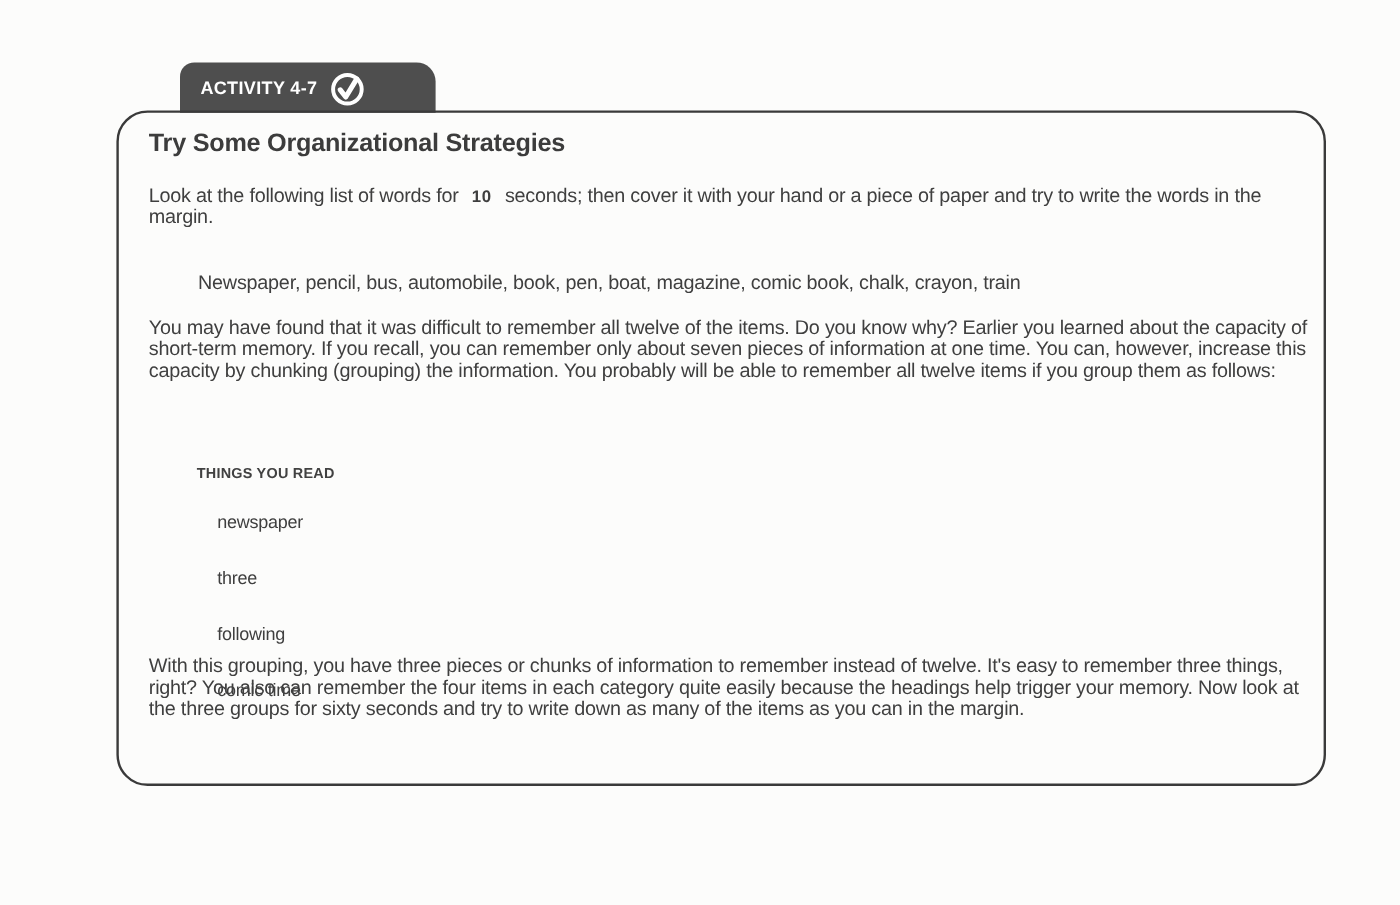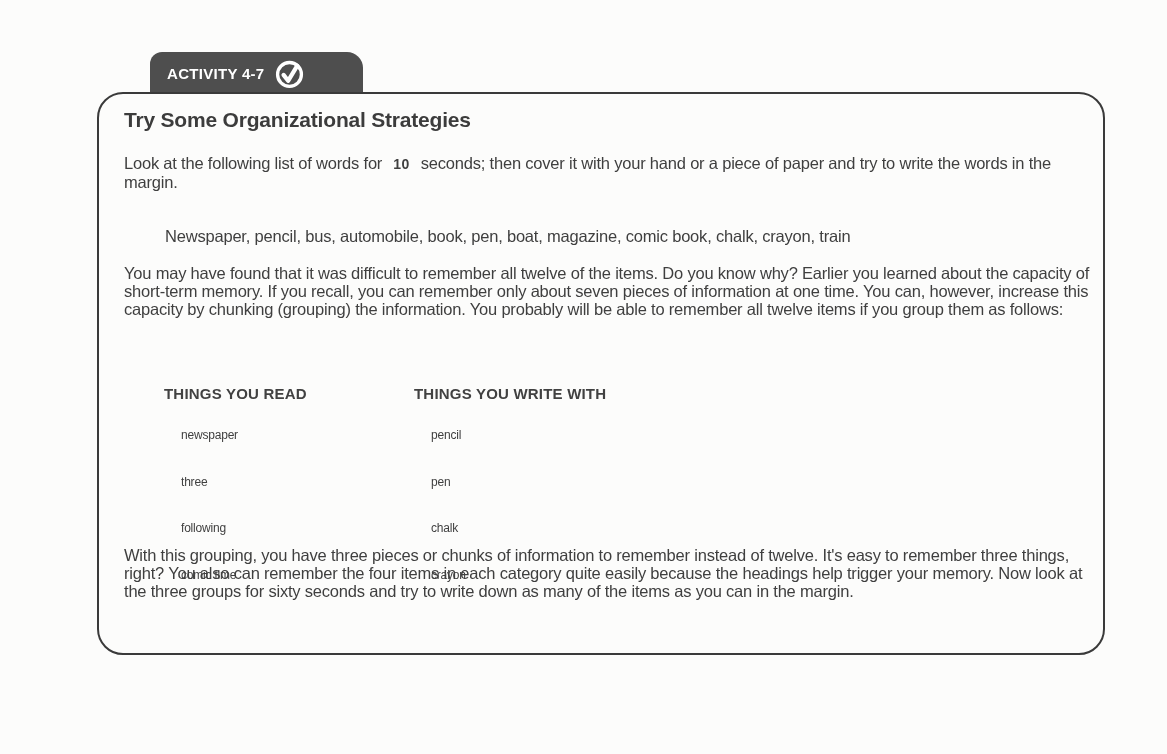--- a/index.html
+++ b/index.html
@@ -56,26 +56,26 @@
     font-size:16.5px;line-height:25px;letter-spacing:-0.2px;
     white-space:nowrap;
   }
   .p2{top:170px;}
   .groups{position:absolute;left:0;top:292px;width:100%;height:130px;}
   .group{position:absolute;top:0;}
   .group-1{left:65px;}
   .group-2{left:315px;}
   .group-3{left:602px;}
   .group-heading{
-    font-size:15px;font-weight:bold;color:#414141;
+    font-size:12px;font-weight:bold;color:#414141;
     letter-spacing:0.2px;line-height:16px;margin-bottom:7px;
     white-space:nowrap;
   }
   .group-item{
-    font-size:12px;line-height:25.5px;letter-spacing:-0.2px;
+    font-size:15px;line-height:25.5px;letter-spacing:-0.2px;
     padding-left:17px;white-space:nowrap;margin-top:21px;
   }
   .p3{top:432px;margin-top:20px;}
 </style>
 </head>
 <body>
 
 <div class="tab">
   <span class="tab-label">ACTIVITY 4-7</span>
   <span class="tab-icon">
@@ -96,23 +96,16 @@
   <p class="para p2">You may have found that it was difficult to remember all twelve of the items. Do you know why? Earlier you learned about the capacity of short-term memory. If you recall, you can remember only about seven pieces of information at one time. You can, however, increase this capacity by chunking (grouping) the information. You probably will be able to remember all twelve items if you group them as follows:</p>
 
   <div class="groups">
     <div class="group group-1">
       <div class="group-heading">THINGS YOU READ</div>
       <div class="group-item">newspaper</div>
       <div class="group-item">three</div>
       <div class="group-item">following</div>
       <div class="group-item">comic time</div>
     </div>
-    <div class="group group-2">
-      <div class="group-heading">THINGS YOU WRITE WITH</div>
-      <div class="group-item">pencil</div>
-      <div class="group-item">pen</div>
-      <div class="group-item">chalk</div>
-      <div class="group-item">crayon</div>
-    </div>
   </div>
 
   <p class="para p3">With this grouping, you have three pieces or chunks of information to remember instead of twelve. It's easy to remember three things, right? You also can remember the four items in each category quite easily because the headings help trigger your memory. Now look at the three groups for sixty seconds and try to write down as many of the items as you can in the margin.</p>
 </div>
 
 </body></html>

